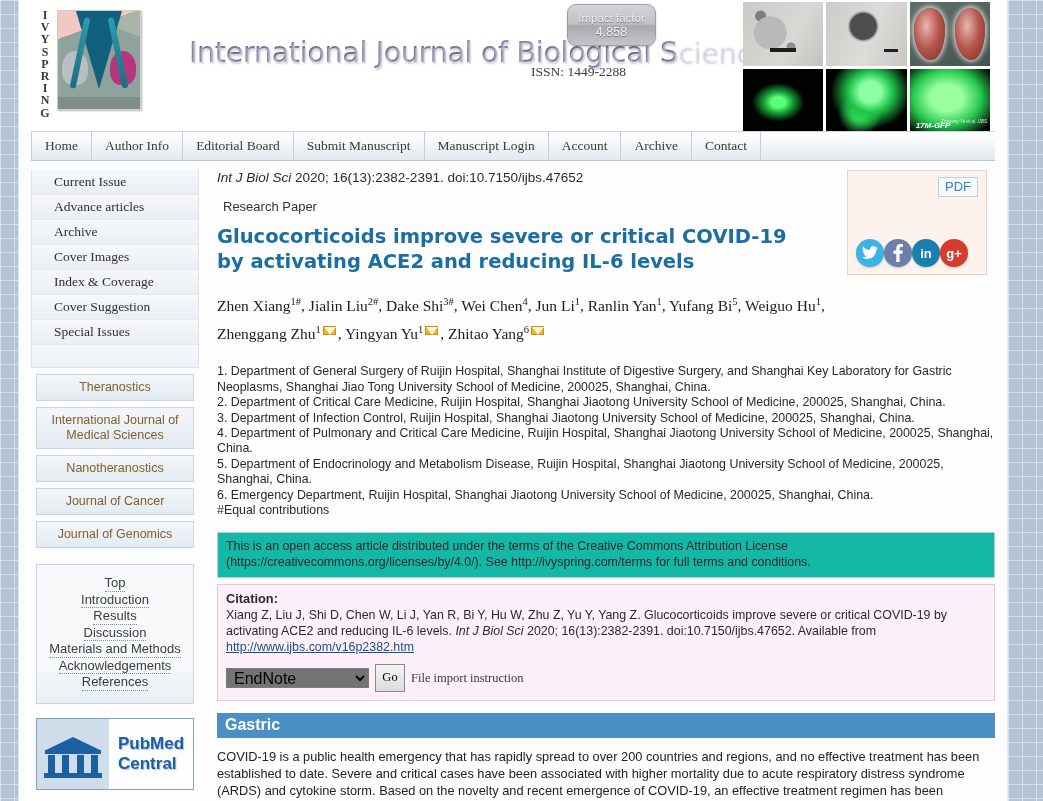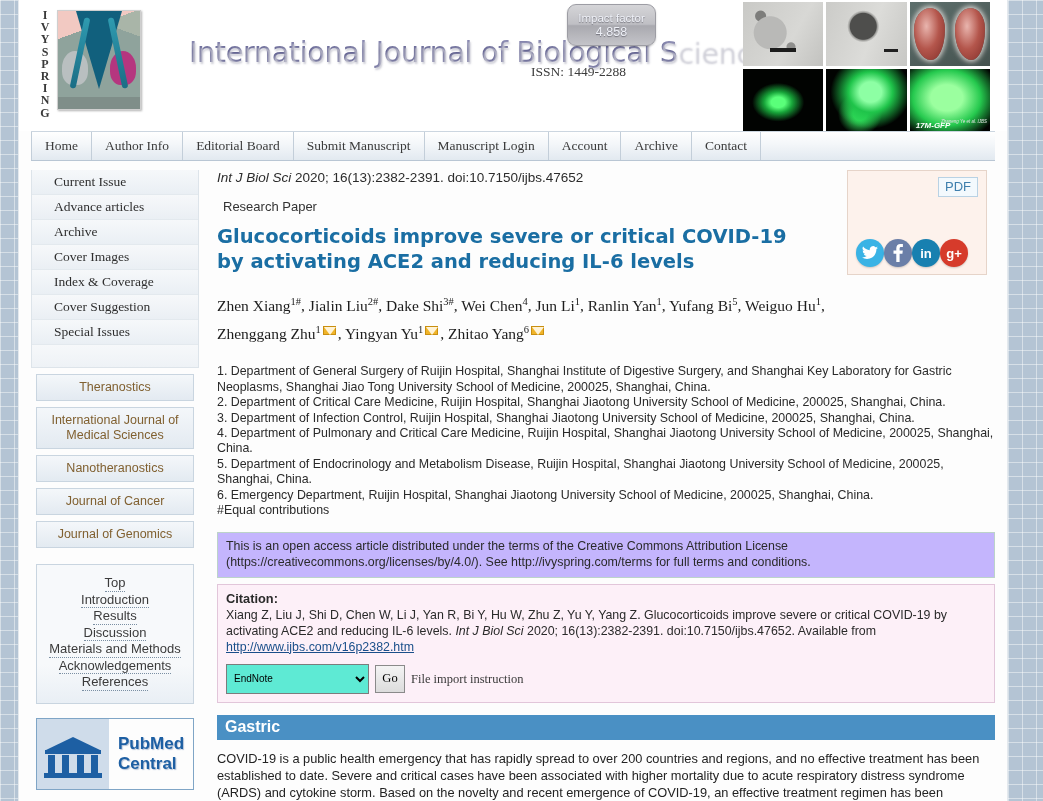--- a/index.html
+++ b/index.html
@@ -374,21 +374,21 @@
   }
   .affils {
     font-family: "Liberation Sans", sans-serif;
     font-size: 12.4px;
     color: #2a2a2a;
     line-height: 15.4px;
     margin-bottom: 14px;
   }
   .license-box {
     border: 1px solid #bcd3c9;
-    background: #c4b5fd;
+    background: #14b8a6;
     padding: 6px 8px;
     font-family: "Liberation Sans", sans-serif;
     font-size: 12.4px;
     color: #2a2a2a;
     line-height: 15.6px;
     margin-bottom: 6px;
   }
   .citation-box {
     border: 1px solid #e2c6da;
     background: #fdf0f8;
@@ -397,25 +397,25 @@
     font-size: 12.4px;
     color: #2a2a2a;
     line-height: 16px;
     margin-bottom: 12px;
   }
   .citation-box b { font-size: 12.8px; }
   .citation-box i { font-style: italic; }
   .citation-box a { color: #1a4f8a; text-decoration: underline; }
   .cite-tools { margin-top: 9px; display: flex; align-items: center; gap: 6px; }
   .cite-select {
-    width: 143px; height: 30px;
-    font-family: "Liberation Sans", sans-serif;
-    font-size: 10px;
+    width: 143px; height: 20px;
+    font-family: "Liberation Sans", sans-serif;
+    font-size: 16px;
     border: 1px solid #7c7c7c;
-    background: #5eead4;
+    background: #737373;
     padding-left: 3px;
   }
   .go-btn {
     height: 28px;
     min-width: 30px;
     padding: 0 6px;
     font-family: "Liberation Serif", serif;
     font-size: 12.5px;
     border: 1px solid #8a8a8a;
     background: linear-gradient(to bottom,#f4f4f4,#dcdcdc);

